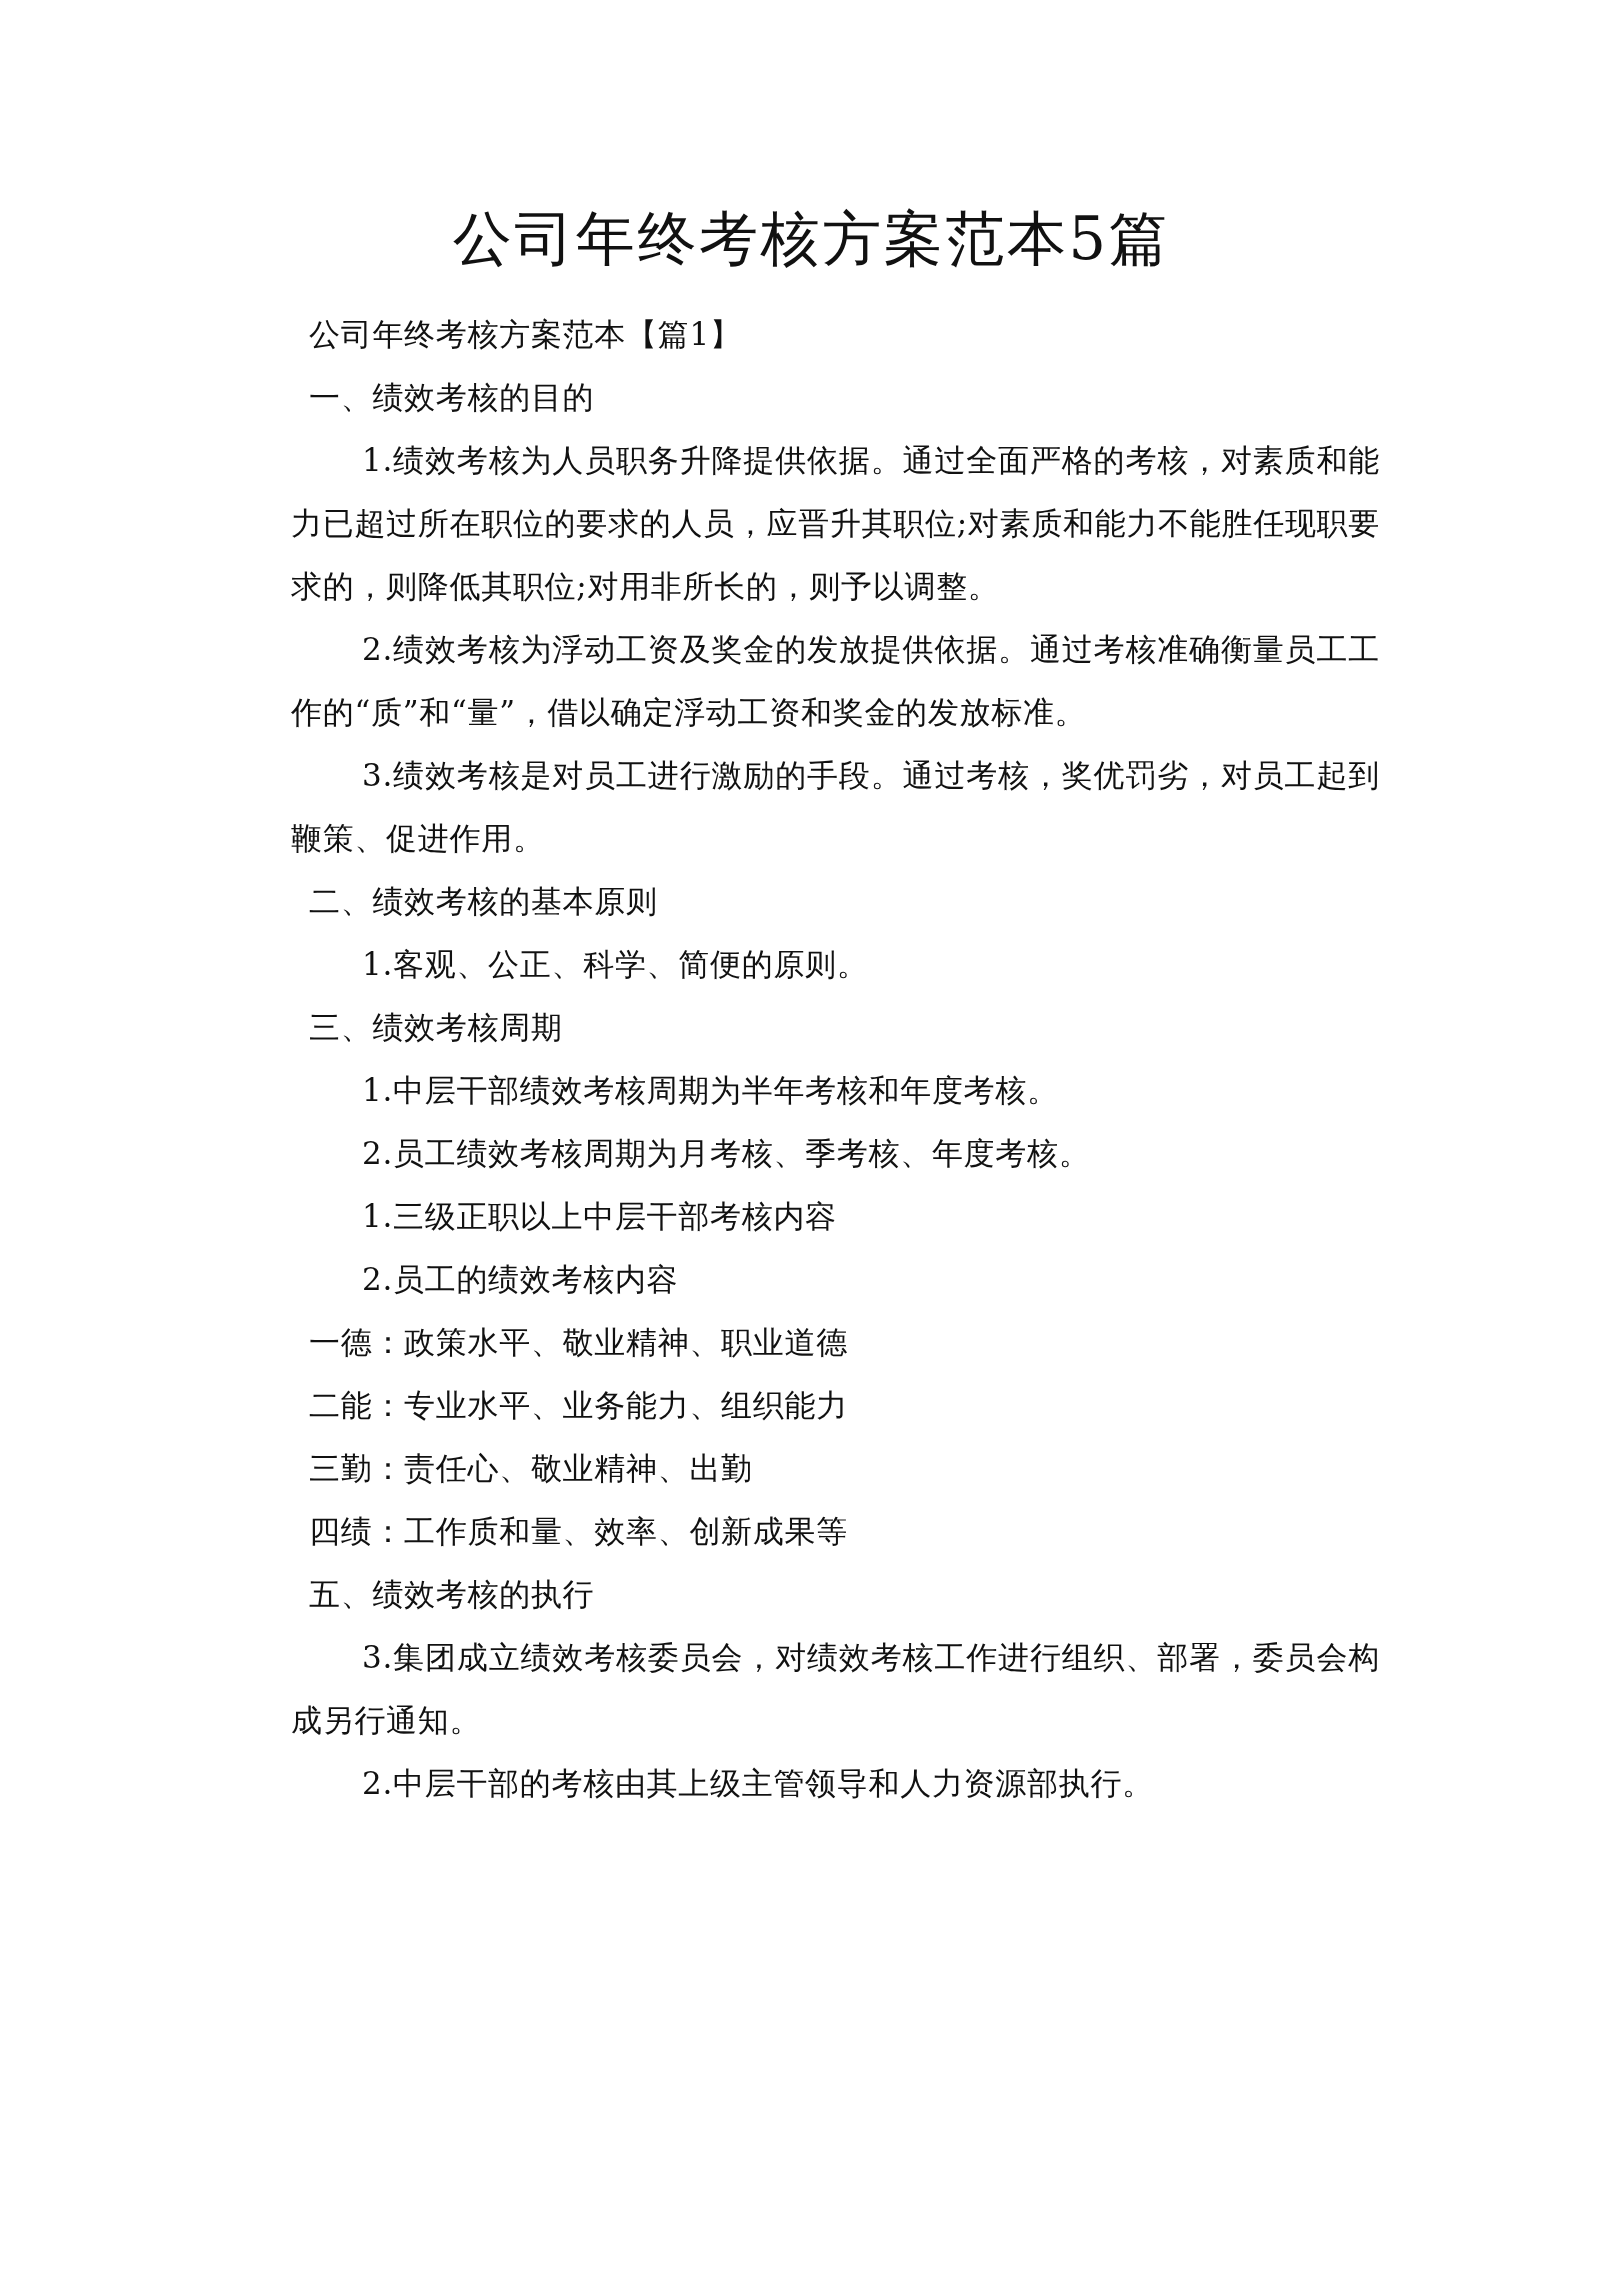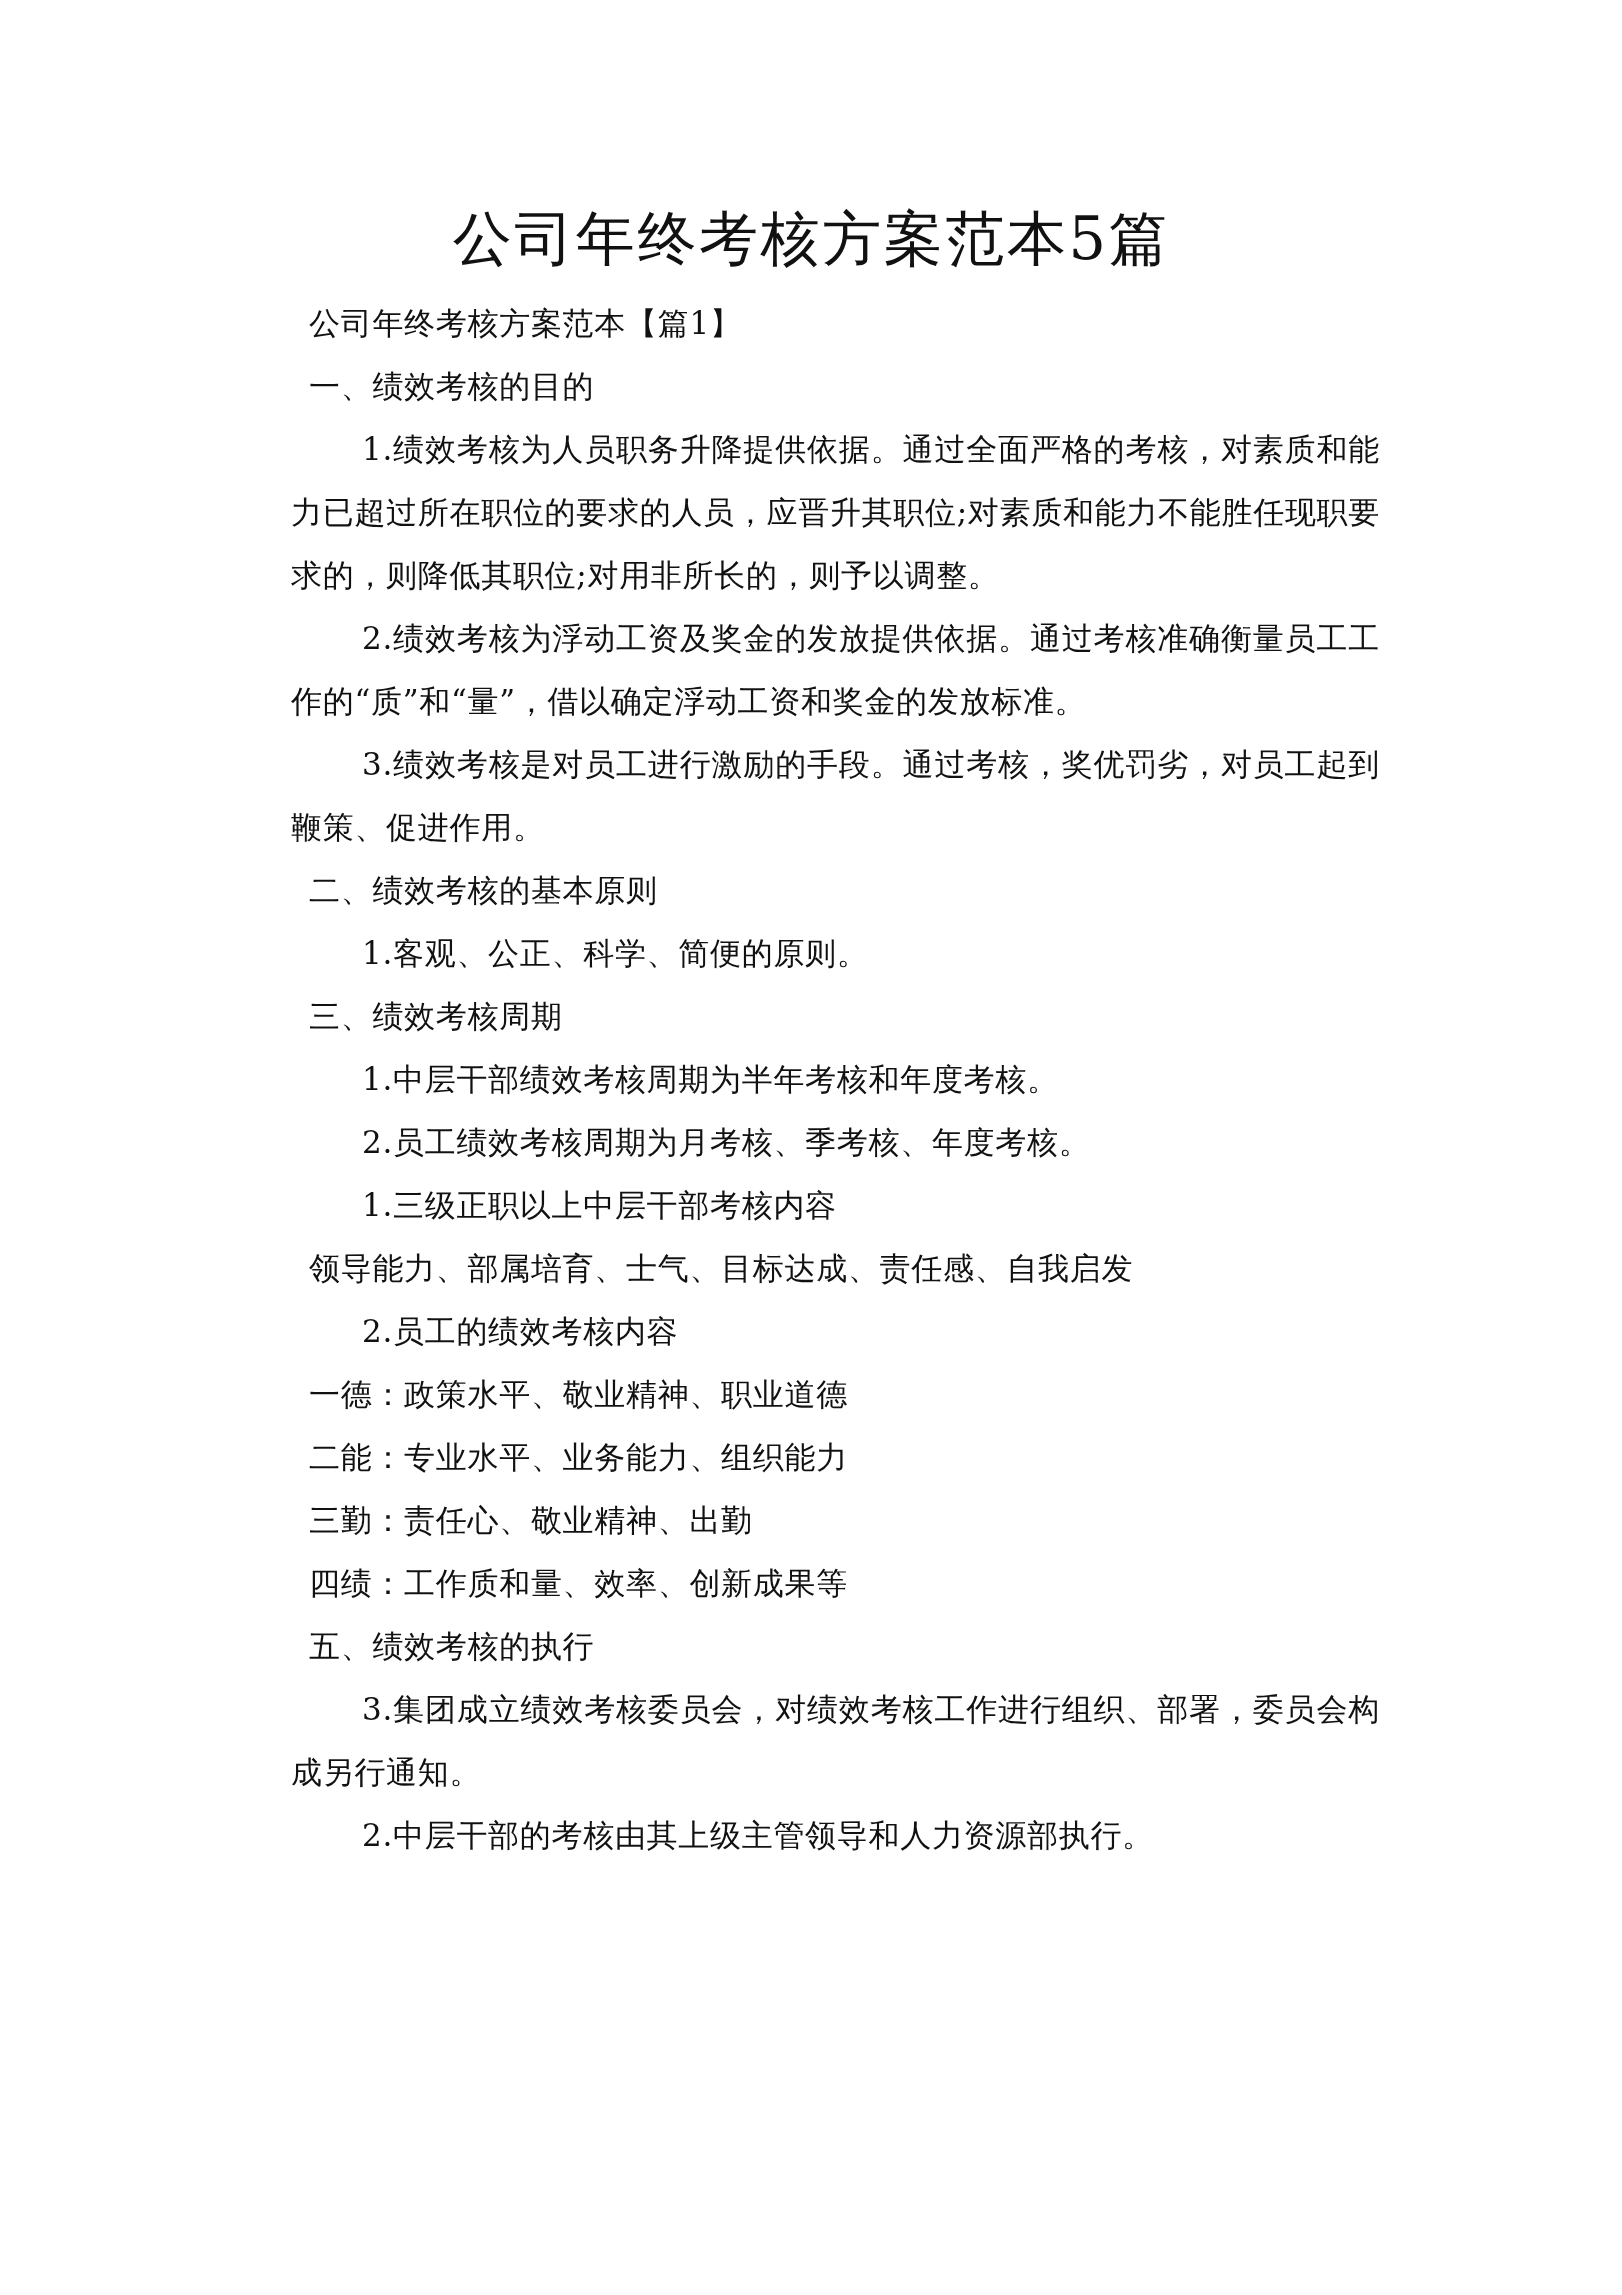--- a/index.html
+++ b/index.html
@@ -1,21 +1,21 @@
 <!DOCTYPE html>
 <html style="font-size:10.5px"><head>
 <meta charset="utf-8">
 <style>
   html, body { margin: 0; padding: 0; background: #ffffff; }
   body { width: 1623px; height: 2295px; position: relative; overflow: hidden;
          font-family: "DejaVu Serif", "Liberation Serif", serif; color: #111; }
   .page { position: absolute; left: 0; top: 0; width: 1623px; height: 1697px; background: #fff; }
   .title { position: absolute; left: 0; width: 1623px; top: 196px; text-align: center;
            font-size: 59px; line-height: 85px; letter-spacing: 2.6px; color: #111; }
-  .body { position: absolute; left: 245px; top: 292px; width: 1135px; }
+  .body { position: absolute; left: 245px; top: 303px; width: 1135px; }
   .p { font-size: 31px; line-height: 63px; margin: 0; white-space: normal; letter-spacing: 0.7px; text-align: justify; }
   .ind2 { text-indent: 64px; }
   .ind1 { text-indent: 71px; margin-left: 46px; }
 </style>
 </head>
 <body>
 
 <div class="page">
   <div class="title">公司年终考核方案范本5篇</div>
   <div class="body">
@@ -23,21 +23,20 @@
     <p class="p ind2">一、绩效考核的目的</p>
     <p class="p ind1">1.绩效考核为人员职务升降提供依据。通过全面严格的考核，对素质和能力已超过所在职位的要求的人员，应晋升其职位;对素质和能力不能胜任现职要求的，则降低其职位;对用非所长的，则予以调整。</p>
     <p class="p ind1">2.绩效考核为浮动工资及奖金的发放提供依据。通过考核准确衡量员工工作的“质”和“量”，借以确定浮动工资和奖金的发放标准。</p>
     <p class="p ind1">3.绩效考核是对员工进行激励的手段。通过考核，奖优罚劣，对员工起到鞭策、促进作用。</p>
     <p class="p ind2">二、绩效考核的基本原则</p>
     <p class="p ind1">1.客观、公正、科学、简便的原则。</p>
     <p class="p ind2">三、绩效考核周期</p>
     <p class="p ind1">1.中层干部绩效考核周期为半年考核和年度考核。</p>
     <p class="p ind1">2.员工绩效考核周期为月考核、季考核、年度考核。</p>
     <p class="p ind1">1.三级正职以上中层干部考核内容</p>
-    <p class="p ind2">领导能力、部属培育、士气、目标达成、责任感、自我启发</p>
     <p class="p ind1">2.员工的绩效考核内容</p>
     <p class="p ind2">一德：政策水平、敬业精神、职业道德</p>
     <p class="p ind2">二能：专业水平、业务能力、组织能力</p>
     <p class="p ind2">三勤：责任心、敬业精神、出勤</p>
     <p class="p ind2">四绩：工作质和量、效率、创新成果等</p>
     <p class="p ind2">五、绩效考核的执行</p>
     <p class="p ind1">3.集团成立绩效考核委员会，对绩效考核工作进行组织、部署，委员会构成另行通知。</p>
     <p class="p ind1">2.中层干部的考核由其上级主管领导和人力资源部执行。</p>
   </div>
 </div>

